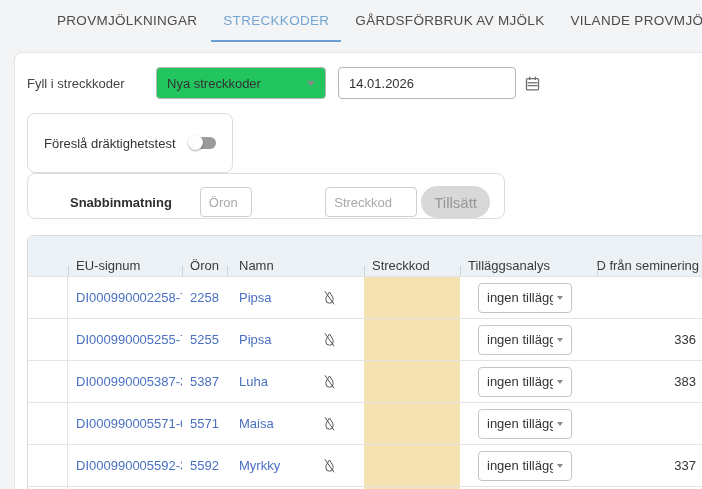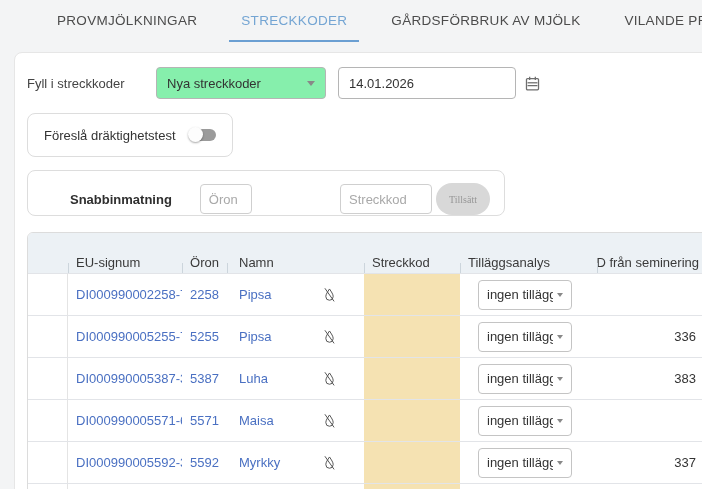--- a/index.html
+++ b/index.html
@@ -11,21 +11,21 @@
     font-size:13px;
     position:relative;
   }
 
   
   .tabbar {
     display:flex;
     padding-left:45px;
     height:42px;
     align-items:stretch;
-    gap:20px;
+    gap:2px;
     white-space:nowrap;
   }
   .tab {
     display:flex;
     align-items:center;
     padding:0 12px;
     font-size:13.5px;
     letter-spacing:0.3px;
     color:#4c4c4c;
     cursor:pointer;
@@ -43,21 +43,21 @@
     border-radius:8px;
     padding:14px 0 0 12px;
   }
 
   
   .form-row { display:flex; align-items:center; height:32px; }
   .form-label { width:129px; color:#444; }
   .select {
     display:flex; align-items:center; justify-content:space-between;
     border:1px solid #b5b5b5; border-radius:4px;
-    height:32px; padding:0 10px; background:#86efac; cursor:pointer;
+    height:32px; padding:0 10px; background:#22c55e; cursor:pointer;
   }
   .mode-select { width:170px; margin-right:12px; }
   .caret {
     width:0; height:0;
     border-left:4px solid transparent;
     border-right:4px solid transparent;
     border-top:5px solid #888;
     margin-left:8px;
   }
   .date-input {
@@ -66,53 +66,52 @@
     padding:0 10px; font-size:13px; color:#333;
     font-family:"Liberation Sans", sans-serif;
   }
   .cal-btn { margin-left:8px; display:flex; align-items:center; cursor:pointer; background:none; border:none; }
 
   
   .toggle-box {
     margin-top:14px;
     display:inline-flex; align-items:center;
     border:1px solid #ddd; border-radius:8px;
-    height:44px; padding:0 16px;
+    height:60px; padding:0 16px;
   }
   .switch { position:relative; width:28px; height:14px; margin-left:12px; cursor:pointer; }
   .switch .track { position:absolute; left:2px; right:0; top:1px; height:12px; border-radius:6px; background:#9b9b9b; }
   .switch .knob {
     position:absolute; left:0; top:-1px;
     width:15px; height:15px; border-radius:50%;
     background:#fdfdfd; box-shadow:0 1px 2px rgba(0,0,0,0.35);
   }
 
   
   .quick-box {
-    margin-top:13px;
     width:478px; height:46px;
     border:1px solid #ddd; border-radius:8px;
     display:flex; align-items:center;
     padding:12px 14px 0 42px;
   }
   .quick-label { font-weight:bold; color:#2f2f2f; }
   .ti {
     border:1px solid #cfcfcf; border-radius:4px;
     height:30px; padding:0 8px; font-size:13px;
     font-family:"Liberation Sans", sans-serif; color:#333;
   }
   .ti::placeholder { color:#a9a9a9; }
   .ear-input { width:52px; margin-left:28px; }
   .barcode-input { width:92px; margin-left:auto; }
   .add-btn {
     margin-left:4px;
     height:32px; padding:0 13px;
     border:none; border-radius:16px;
     background:#d8d8d8; color:#979797;
-    font-size:10px; font-family:Liberation Serif, serif;
+    font-size:15px; font-family:Liberation Sans, sans-serif;
   }
 
   
   .table {
     margin-top:16px;
     width:690px;
     border:1px solid #dcdcdc;
     border-radius:6px 0 0 0;
     overflow:hidden;
   }

